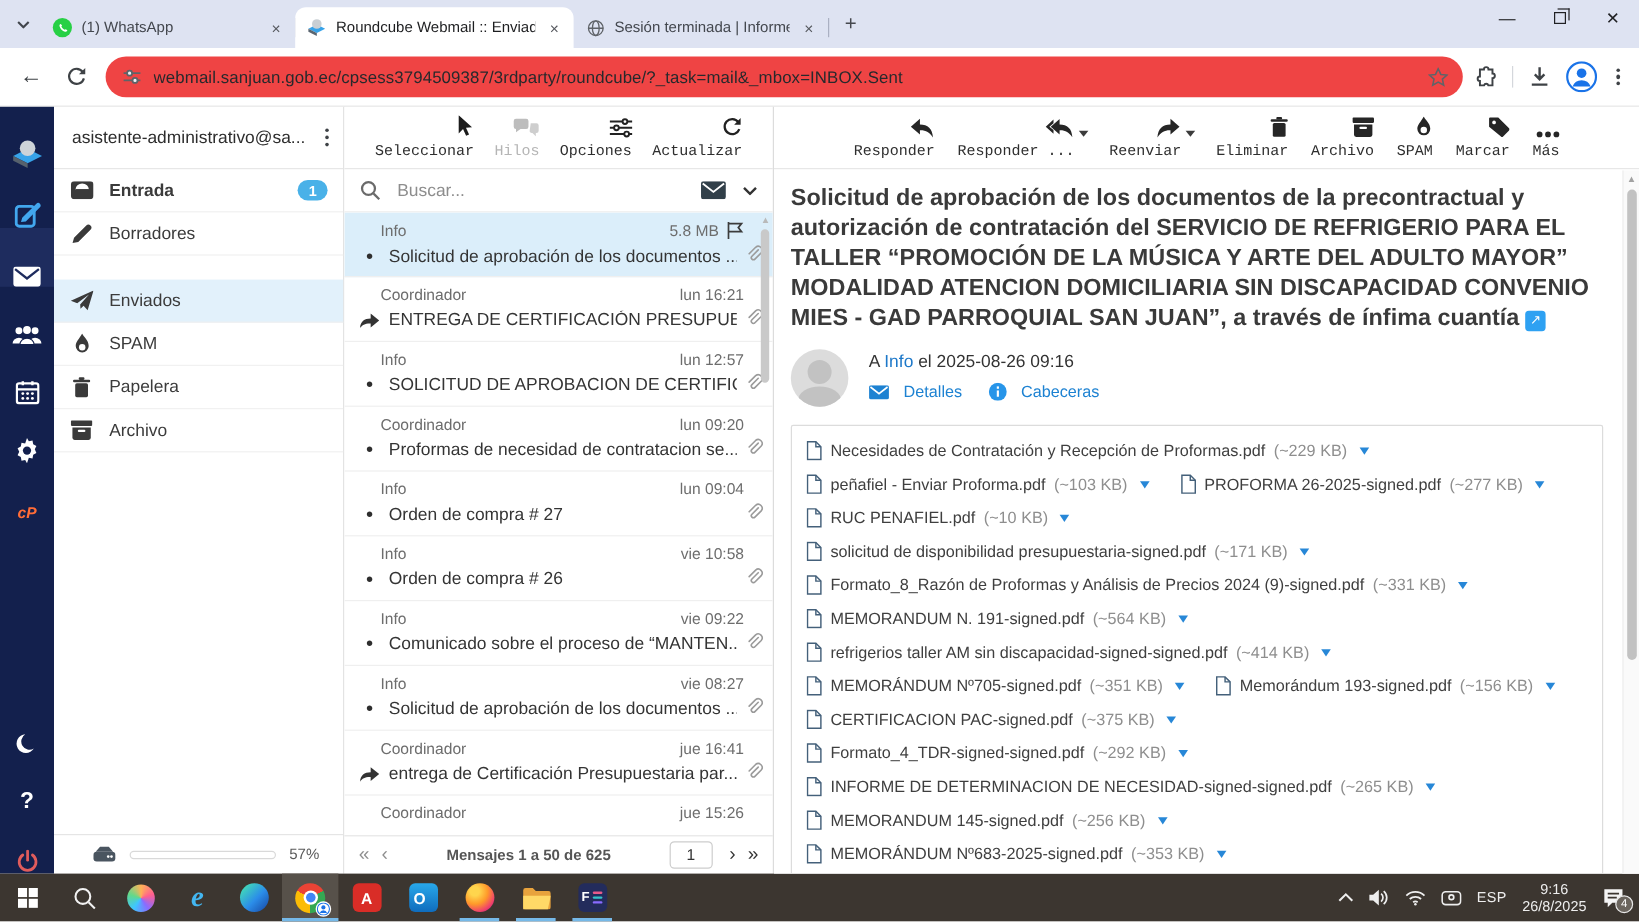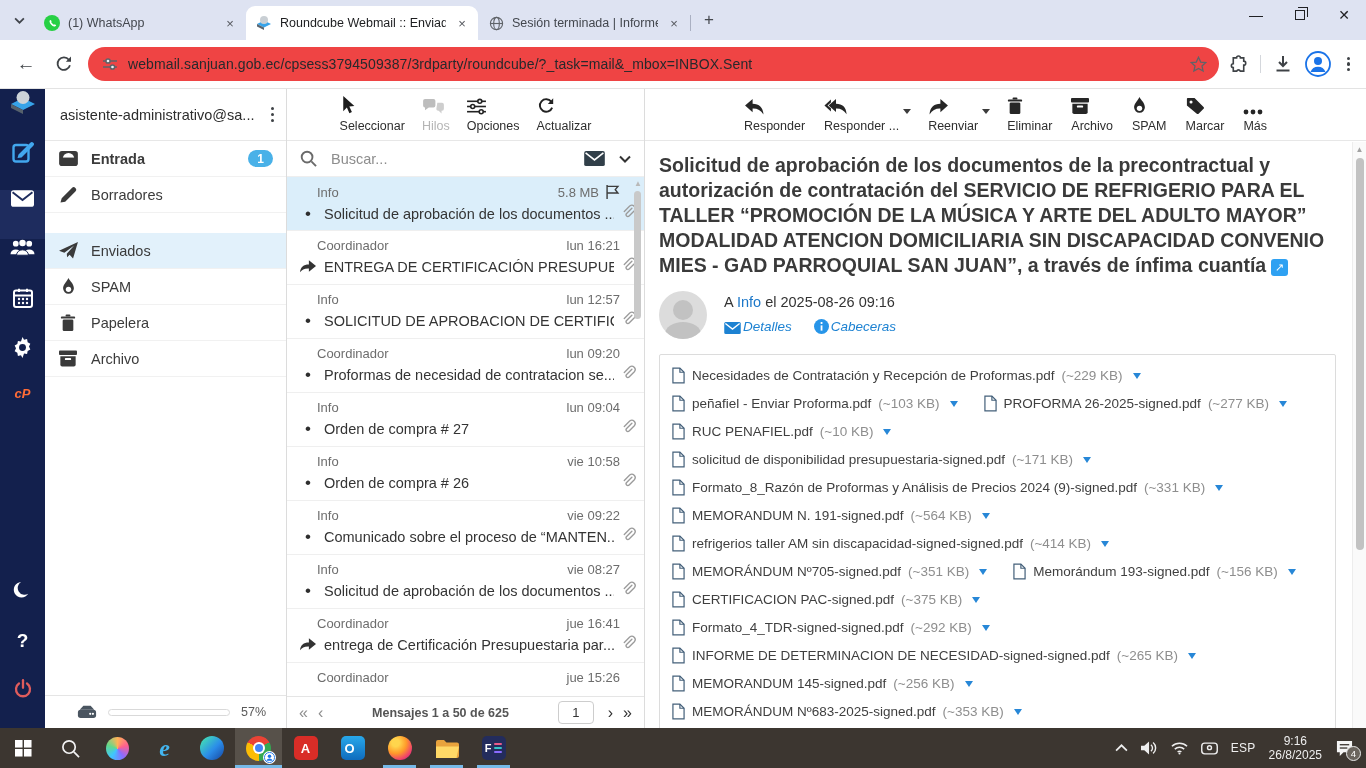--- a/index.html
+++ b/index.html
@@ -32,21 +32,21 @@
   .navright { display:flex; align-items:center; gap:12px; }
   .navsep { width:1px; height:18px; background:#d4d7dc; }
   .avatar-chip { width:26px; height:26px; border-radius:50%; display:flex; align-items:center; justify-content:center; }
   .kebab { display:flex; flex-direction:column; gap:2.5px; padding:4px; }
   .kebab i { width:3.2px; height:3.2px; border-radius:50%; background:#3e4246; }
 
   
   .app { flex:1; display:flex; min-height:0; border-top:1px solid #e3e3e3; }
 
   .rail { width:45px; background:#13204d; display:flex; flex-direction:column; align-items:center; flex:none; }
-  .r-item { width:45px; height:49px; display:flex; align-items:flex-start; justify-content:center; }
+  .r-item { width:45px; height:49px; display:flex; align-items:flex-end; justify-content:center; }
   .r-item.logo { height:52px; }
   .r-item.active { background:#1e2c5e; }
   .r-q { color:#fff; font-size:19px; font-weight:700; }
   .r-cp { color:#ff6c37; font-size:13px; font-weight:700; font-style:italic; }
   .r-spacer { flex:1; }
 
   .folders { width:242px; border-right:1px solid #dcdcdc; display:flex; flex-direction:column; flex:none; background:#fff; }
   .acct { height:52px; display:flex; align-items:center; padding:0 8px 0 15px; border-bottom:1px solid #e7e7e7; font-size:14.5px; color:#2d2d2d; }
   .acct .mail-addr { flex:1; white-space:nowrap; overflow:hidden; }
   .f-row { height:36px; display:flex; align-items:center; gap:13px; padding:0 13px; font-size:14.5px; color:#3b3b3b; border-bottom:1px solid #f1f1f1; }
@@ -55,21 +55,21 @@
   .f-row.sel { background:#e2f1fb;margin-top:20px; }
   .badge { margin-left:auto; background:#49b1e8; color:#fff; font-size:12px; font-weight:700; padding:1.5px 9px; border-radius:10px; }
   .f-spacer { flex:1; }
   .quota { height:33px; border-top:1px solid #e5e5e5; display:flex; align-items:center; gap:11px; padding:0 12px 0 32px; }
   .qbar { width:122px; height:7px; border-radius:4px; background:#fff; border:1px solid #d9d9d9; overflow:hidden; }
   .qfill { height:100%; background:#67bcec; border-radius:4px; }
   .qlabel { font-size:12.5px; color:#5a5a5a; }
 
   .listcol { width:358px; border-right:1px solid #dcdcdc; display:flex; flex-direction:column; flex:none; min-height:0; background:#fff; }
   .ltoolbar { height:52px; display:flex; justify-content:center; gap:17px; padding-top:7px; border-bottom:1px solid #e7e7e7; flex:none; }
-  .tbtn { display:flex; flex-direction:column; align-items:flex-start; gap:4px; font-size:12.5px; color:#2e2e2e; }
+  .tbtn { display:flex; flex-direction:column; align-items:flex-end; gap:4px; font-size:12.5px; color:#2e2e2e;font-family:Liberation Mono, monospace; }
   .tbtn .ticon { height:19px; display:flex; align-items:flex-end; }
   .tbtn.disabled { color:#b5b5b5; }
   .searchrow { height:36px; display:flex; align-items:center; gap:14px; padding:0 13px; border-bottom:1px solid #eeeeee; flex:none; }
   .searchrow input { flex:1; border:none; outline:none; font-size:14.5px; color:#333; font-family:"Liberation Sans",sans-serif; background:transparent; }
   .searchrow input::placeholder { color:#8d8d8d; }
   .msgs { flex:1; overflow:hidden; position:relative; }
   .msg { height:54px; padding:7px 24px 0 12px; border-bottom:1px solid #efefef; }
   .msg.sel { background:#dbeefa; }
   .m1 { display:flex; align-items:center; font-size:13px; color:#6d6d6d; padding-left:18px; gap:6px; }
   .m1 .mfrom { flex:1; white-space:nowrap; overflow:hidden; }
@@ -94,21 +94,21 @@
   .rbody { flex:1; overflow:hidden; padding:12px 30px 0 14px; }
   .subj { font-size:19.5px; line-height:25px; font-weight:700; color:#3a3a3a; max-width:684px; }
   .extlink { display:inline-flex; width:17px; height:17px; background:#2ea1f2; border-radius:3px; color:#fff; align-items:center; justify-content:center; font-size:11px; vertical-align:1px; margin-left:5px; font-weight:400; }
   .sender { display:flex; gap:17px; margin-top:13px; }
   .avatar { width:48px; height:48px; border-radius:50%; background:#dcdcdc; overflow:hidden; flex:none; position:relative; }
   .avatar i.head { position:absolute; left:14px; top:9px; width:20px; height:20px; border-radius:50%; background:#c2c2c2; }
   .avatar i.body { position:absolute; left:6px; top:31px; width:36px; height:24px; border-radius:50%; background:#c2c2c2; }
   .sline1 { font-size:14.5px; color:#333; margin-top:3px; }
   .sline1 .lnk { color:#1d78c9; }
   .sline2 { display:flex; gap:22px; margin-top:9px; font-size:13.5px; color:#1d82d2; align-items:center; }
-  .sline2 .act { display:flex; align-items:flex-end; gap:2px;font-style:italic; }
+  .sline2 .act { display:flex; align-items:center; gap:12px; }
   .attbox { margin-top:15px; border:1px solid #dcdcdc; border-radius:2px; max-width:684px; padding:6px 12px; display:flex; flex-wrap:wrap; column-gap:26px; }
   .att { display:inline-flex; align-items:center; gap:7px; height:28px; font-size:13.5px; color:#3f3f3f; white-space:nowrap; }
   .att .aname { color:#3f3f3f; }
   .att .asize { color:#8e8e8e; }
   .att .acaret { width:0; height:0; border:4.5px solid transparent; border-top:6px solid #2787d7; margin-left:3px; margin-top:5px; }
   .att-break { flex-basis:100%; height:0; }
   .readscroll { position:absolute; top:53px; right:0; bottom:0; width:14px; background:#fafafa; border-left:1px solid #ededed; }
   .readscroll .arr { color:#a2a2a2; font-size:8px; text-align:center; padding-top:3px; }
   .readscroll .thumb { position:absolute; top:16px; left:2.5px; width:8px; height:392px; background:#c2c2c2; border-radius:5px; }
 

